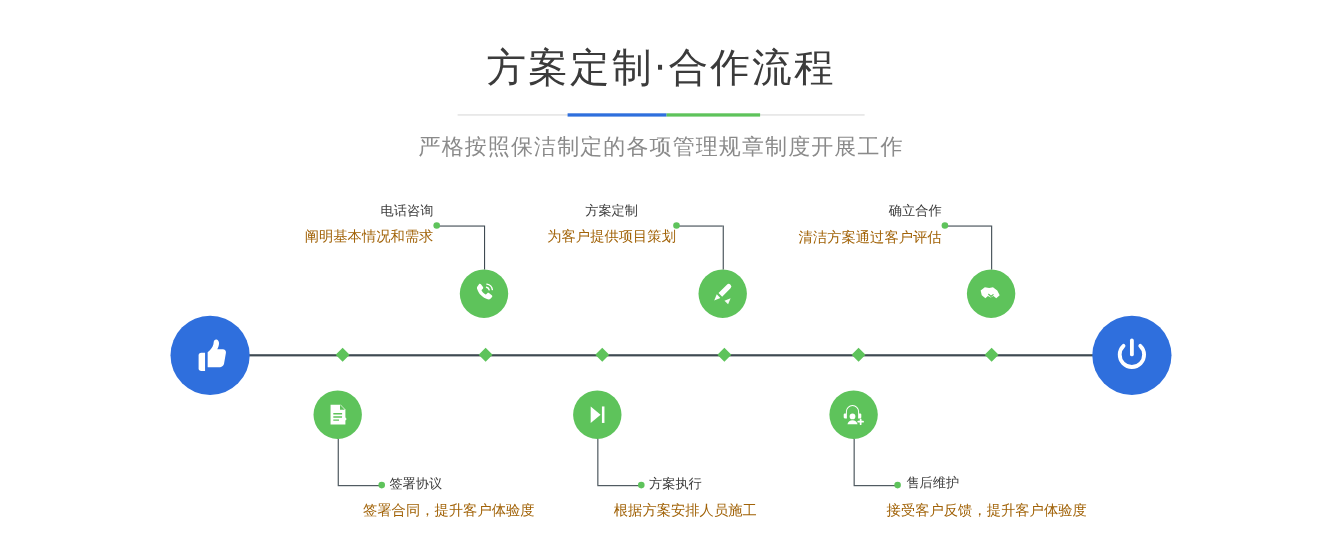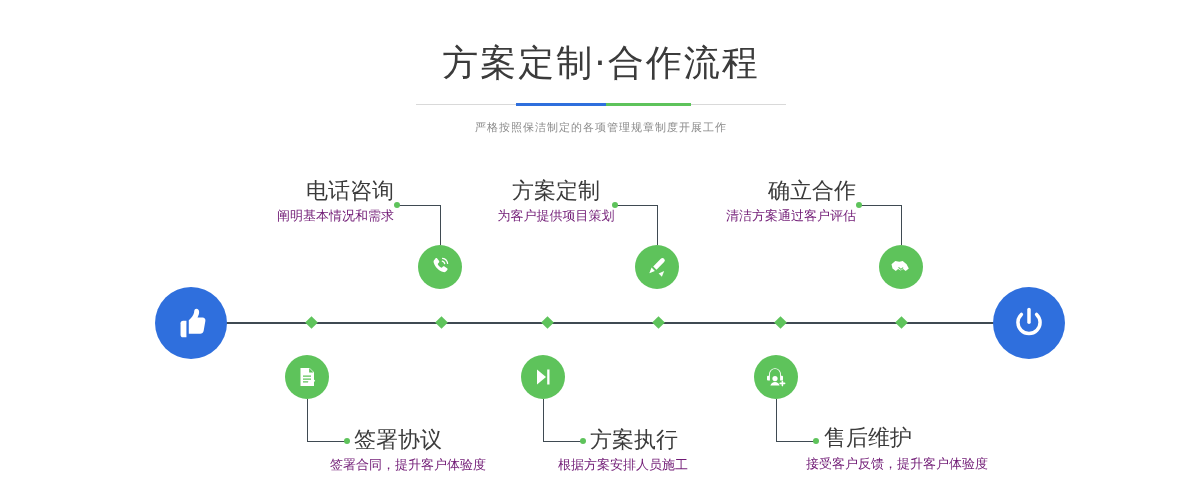--- a/index.html
+++ b/index.html
@@ -55,21 +55,21 @@
   }
   .rule-green {
     position: absolute;
     left: 190px;
     top: 0;
     width: 85px;
     height: 3px;
     background: #5ec35b;
   }
   .subtitle {
-    font-size: 11px;
+    font-size: 20px;
     color: #8a8a8a;
     margin-top: 14px;
     letter-spacing: 1px;
   }
 
   
   .timeline {
     position: absolute;
     left: 0;
     top: 150px;
@@ -140,27 +140,27 @@
     background: #5ec35b;
   }
 
   
   .lbl {
     position: absolute;
     text-align: left;
     white-space: nowrap;
   }
   .lbl .t1 {
-    font-size: 22px;
+    font-size: 12px;
     color: #3b3b3b;
     line-height: 22px;
   }
   .lbl .t2 {
     font-size: 13px;
-    color: #701a75;
+    color: #a16207;
     line-height: 20px;
     margin-top: 4px;
   }
   .lbl.below .t1 { margin-left: 0; }
 
   svg { display: block; }
 </style>
 </head>
 <body>
 

